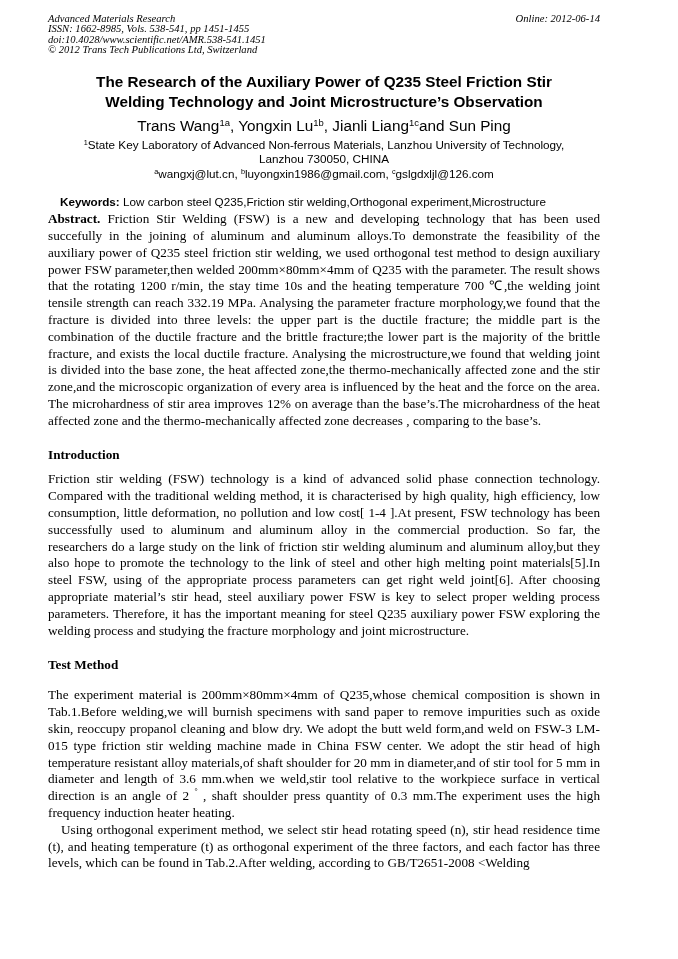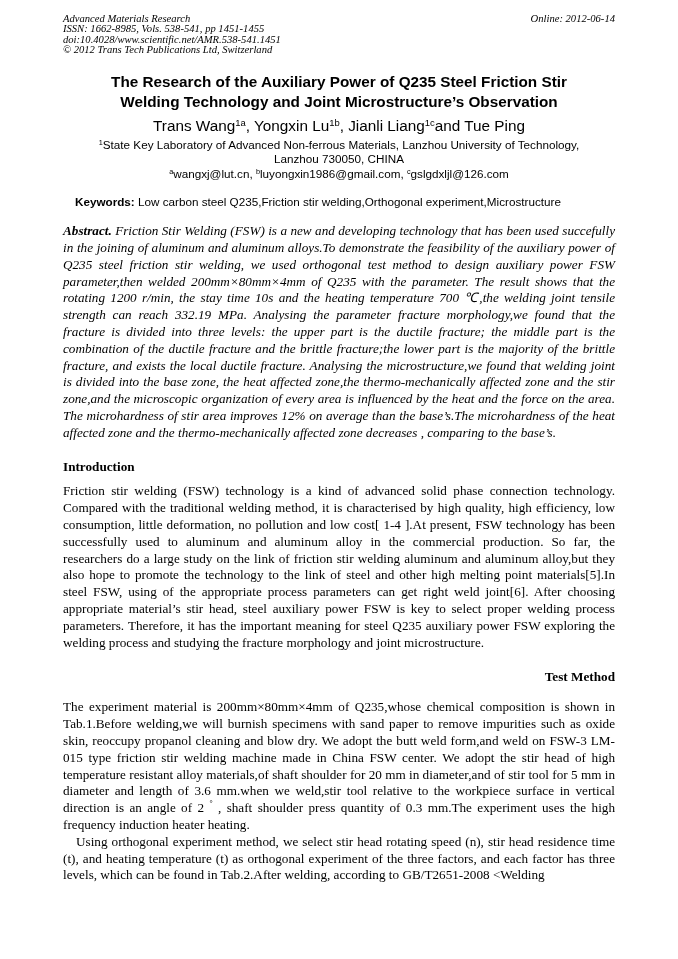--- a/index.html
+++ b/index.html
@@ -1,30 +1,30 @@
 <!DOCTYPE html>
 <html><head>
 <meta charset="utf-8">
 <style>
   html, body { margin: 0; padding: 0; background: #ffffff; }
   body { width: 678px; height: 959px; position: relative; overflow: hidden; color: #000; }
-  .page { position: absolute; left: 63px; top: 14px; width: 552px; }
+  .page { position: absolute; left: 48px; top: 14px; width: 552px; }
   .header { position: relative; font-family: "Liberation Serif", serif; font-style: italic; font-size: 10.6px; line-height: 10.4px; }
   .header .online { position: absolute; right: 0; top: 0; }
   .title { font-family: "Liberation Sans", sans-serif; font-weight: bold; font-size: 15.3px; line-height: 20px; text-align: center; margin-top: 16px; }
   .authors { font-family: "Liberation Sans", sans-serif; font-size: 15.3px; line-height: 20px; text-align: center; margin-top: 4px; }
   .authors sup, .affil sup { font-size: 0.62em; vertical-align: 0.55em; line-height: 0; }
   .affil { font-family: "Liberation Sans", sans-serif; font-size: 11.7px; line-height: 14.5px; text-align: center; margin-top: 2px; }
   .keywords { font-family: "Liberation Sans", sans-serif; font-size: 11.7px; line-height: 15px; margin-top: 13px; }
   .keywords b { font-weight: bold; padding-left: 12px; }
   .para { font-family: "Liberation Serif", serif; font-size: 13.2px; line-height: 16.8px; text-align: justify; margin: 0; }
   .para b { font-weight: bold; }
-  .abstract { margin-top: 14px; font-style: italic; }
+  .abstract { margin-top: 2px; }
   .section-head { font-family: "Liberation Serif", serif; font-weight: bold; font-size: 13.2px; line-height: 16px; margin-top: 18px; margin-bottom: 8px; }
-  .section-head.test { margin-bottom: 14px; text-align: right; }
+  .section-head.test { margin-bottom: 14px; }
   .indent { text-indent: 13px; }
   .deg { font-size: 0.6em; vertical-align: 0.7em; line-height: 0; }
 </style>
 </head>
 <body>
 
 <div class="page">
 
   <div class="header">
     <div>Advanced Materials Research</div>
@@ -33,21 +33,21 @@
     <div>© 2012 Trans Tech Publications Ltd, Switzerland</div>
     <div class="online">Online: 2012-06-14</div>
   </div>
 
   <div class="title">
     <div>The Research of the Auxiliary Power of Q235 Steel Friction Stir</div>
     <div>Welding Technology and Joint Microstructure’s Observation</div>
   </div>
 
   <div class="authors">
-    <span>Trans Wang</span><sup>1a</sup><span>, </span><span>Yongxin Lu</span><sup>1b</sup><span>, </span><span>Jianli Liang</span><sup>1c</sup><span>and Tue Ping</span>
+    <span>Trans Wang</span><sup>1a</sup><span>, </span><span>Yongxin Lu</span><sup>1b</sup><span>, </span><span>Jianli Liang</span><sup>1c</sup><span>and Sun Ping</span>
   </div>
 
   <div class="affil">
     <div><sup>1</sup><span>State Key Laboratory of Advanced Non-ferrous Materials, Lanzhou University of Technology,</span></div>
     <div>Lanzhou 730050, CHINA</div>
     <div><sup>a</sup><span>wangxj@lut.cn</span><span>, </span><sup>b</sup><span>luyongxin1986@gmail.com</span><span>, </span><sup>c</sup><span>gslgdxljl@126.com</span></div>
   </div>
 
   <div class="keywords"><b>Keywords:</b><span> Low carbon steel Q235,Friction stir welding,Orthogonal experiment,Microstructure</span></div>
 

